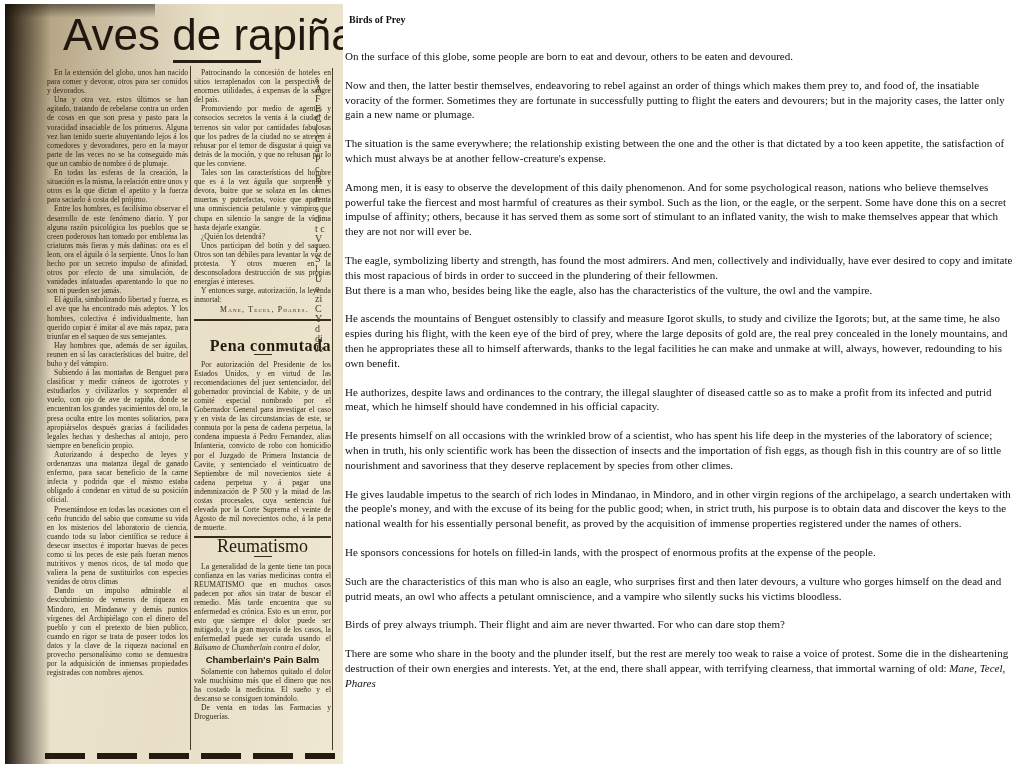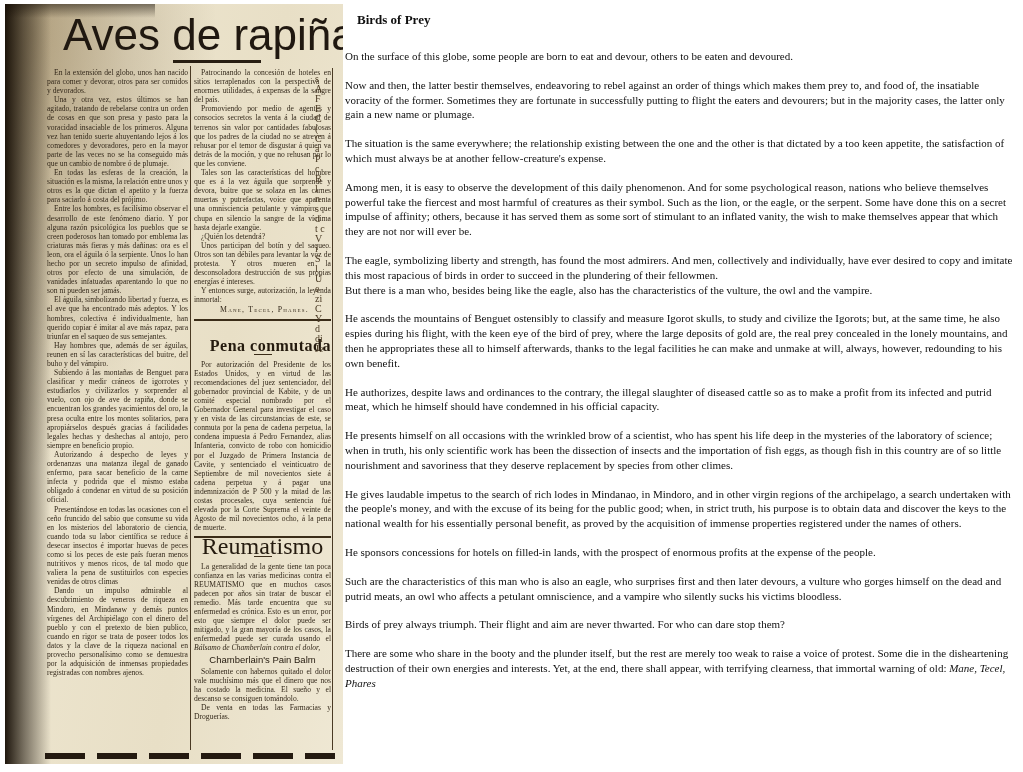--- a/index.html
+++ b/index.html
@@ -24,34 +24,34 @@
   .col{position:absolute;top:64px;bottom:16px;font-size:7.6px;line-height:9.1px;
        text-align:justify;color:#33281a;overflow:hidden;}
   .col-left{left:42px;width:141px;}
   .col-right{left:189px;width:137px;}
   .col-divider{position:absolute;left:185px;top:62px;bottom:14px;width:1px;background:#4a3a24;}
   .np{margin:0;text-indent:7px;}
   .legend-line{margin:1px 16px 2px;text-indent:10px;font-variant:small-caps;letter-spacing:1.2px;font-size:7.8px;}
   .rule-full{height:2px;background:#3a2c18;margin:4px 0 4px;}
   .sec-title{margin:20px 0 0;text-align:right;font-weight:bold;font-size:16px;
              letter-spacing:.5px;color:#241a0e;font-family:"Liberation Serif", serif;}
-  .sec-title-big{margin:2px 0 0;text-align:center;font-weight:400;font-size:24px;
+  .sec-title-big{margin:2px 0 0;text-align:center;font-weight:400;font-size:18px;
              color:#241a0e;font-family:"Liberation Serif", serif;}
   .mini-rule{width:18px;height:1px;background:#3a2c18;margin:4px auto 5px;}
-  .subhead{margin:3px 0 2px;text-align:center;font-weight:normal;font-size:9.5px;
+  .subhead{margin:3px 0 2px;text-align:center;font-weight:bold;font-size:9.5px;
            font-family:"Liberation Sans", sans-serif;color:#241a0e;}
   .edge-strip{position:absolute;left:310px;top:70px;bottom:20px;width:10px;overflow:hidden;
               font-size:10px;line-height:10px;color:#4a3a24;word-break:break-all;}
   .edge-strip-rule{position:absolute;left:327px;top:64px;bottom:14px;width:1px;background:#4a3a24;}
   .bottom-bar{position:absolute;left:40px;right:8px;bottom:5px;height:6px;
               background:repeating-linear-gradient(90deg,#241a10 0 40px, rgba(36,26,16,0) 40px 52px);}
 
   
   .translation{position:absolute;left:345px;top:12px;width:668px;color:#101010;}
-  .etitle{margin:0 12px 22px;font-size:13px;font-weight:bold;line-height:15px;}
+  .etitle{margin:0 4px 22px;font-size:10px;font-weight:bold;line-height:15px;}
   .ep{margin:0 0 14px;font-size:11px;line-height:14.8px;white-space:pre-line;}
   .ep:last-child{margin-bottom:0;}
 </style>
 </head>
 <body>
 
 <div class="page">
 
   <div class="clipping">
     <div class="headline">Aves de rapiña</div>

